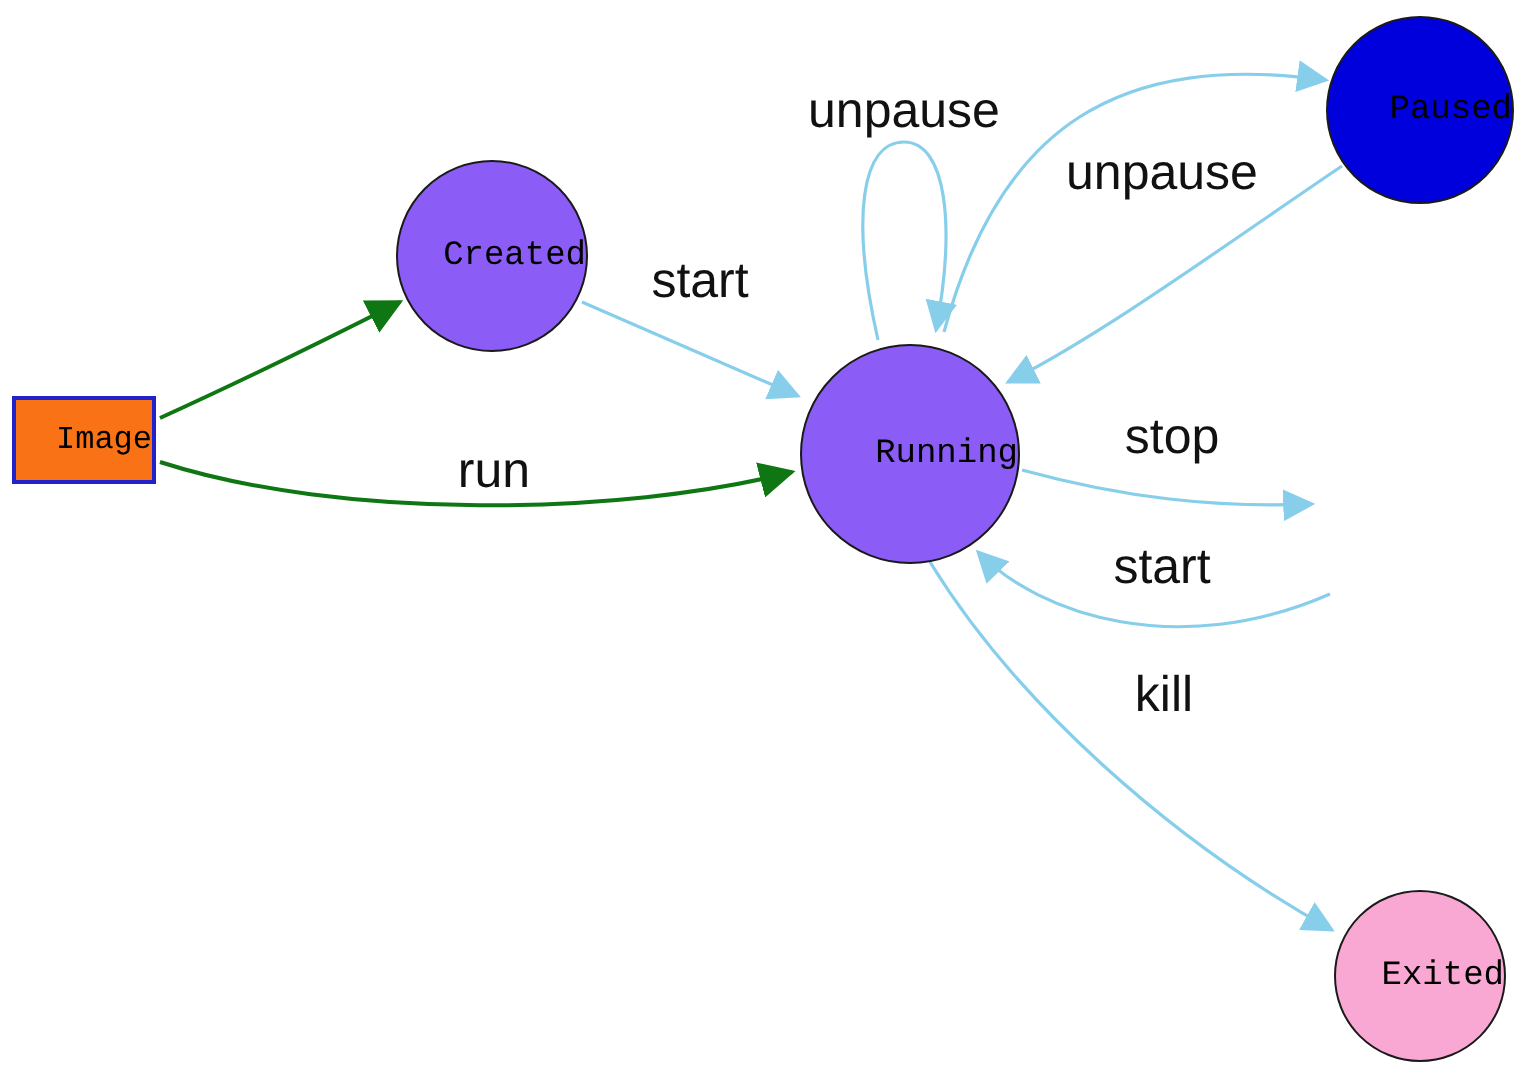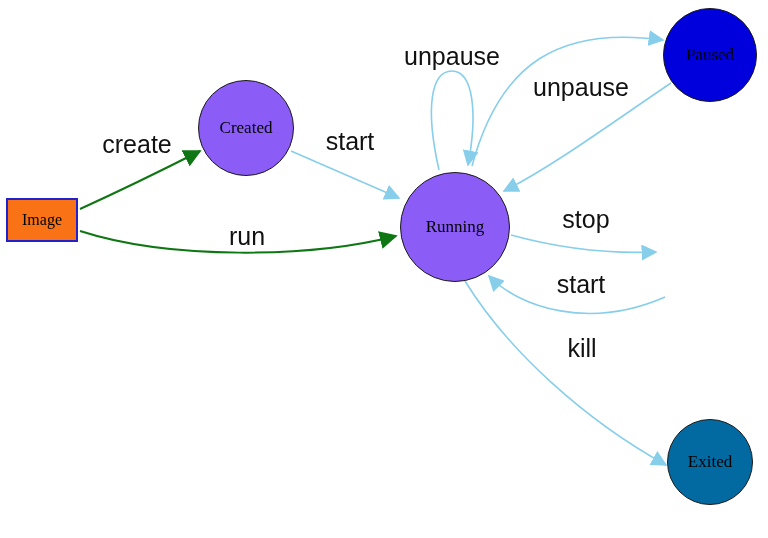--- a/index.html
+++ b/index.html
@@ -9,24 +9,24 @@
     background:#ffffff;
     overflow:hidden;
     font-family:"Liberation Sans", sans-serif;
   }
   .edges-svg { position:absolute; left:0; top:0; width:768px; height:538px; }
   .edges-svg path.edge { fill:none; stroke-width:1.6px; }
   .edges-svg path.edge-green { stroke-width:2px; }
   .node {
     position:absolute;
     box-sizing:border-box;
-    display:flex; align-items:center; justify-content:center;
+    display:flex; align-items:center; justify-content:flex-end;
     border:1.5px solid #1a1a1a;
     border-radius:50%;
-    font-family:Liberation Serif, serif;
+    font-family:Liberation Mono, monospace;
     font-size:17px;
     color:#000000;
     text-align:center;
   }
   .node-rect {
     border-radius:0;
     border-width:2px;
     background:#ffffff;
     font-size:16px;
   }
@@ -83,25 +83,24 @@
 
   <div class="node" style="left: 400px; top: 172px; width: 110px; height: 110px; background-color: #8b5cf6;">
     <span>Running</span>
   </div>
 
   <div class="node" style="left: 663px; top: 8px; width: 94px; height: 94px; background-color: rgb(0, 0, 221);">
     <span>Paused</span>
   </div>
 
 
-  <div class="node" style="left: 667px; top: 419px; width: 86px; height: 86px; background-color: #0369a1;">
+  <div class="node" style="left: 667px; top: 445px; width: 86px; height: 86px; background-color: #f9a8d4;">
     <span>Exited</span>
   </div>
 
-  <div class="edge-label" style="left:137px; top:144px;">create</div>
 
   <div class="edge-label" style="left:247px; top:236px;">run</div>
 
   <div class="edge-label" style="left:350px; top:141px;">start</div>
 
   <div class="edge-label" style="left:452px; top:56px;">unpause</div>
 
 
   <div class="edge-label" style="left:581px; top:87px;">unpause</div>
 

